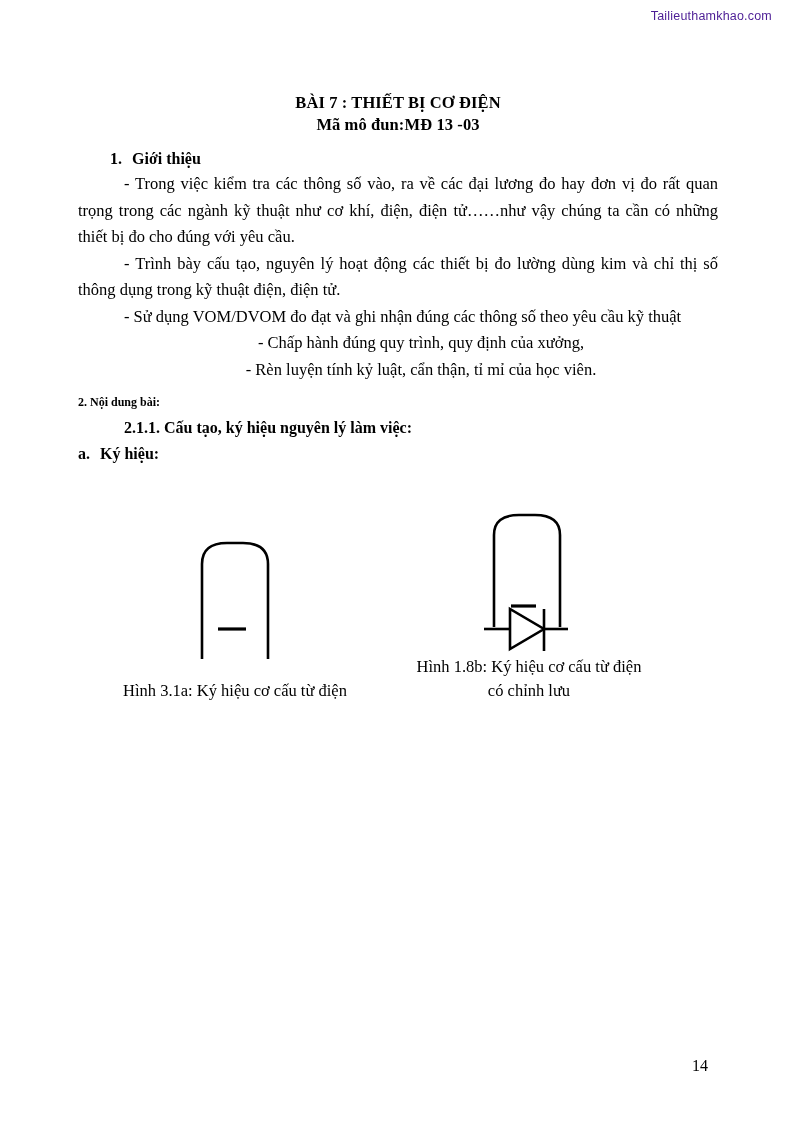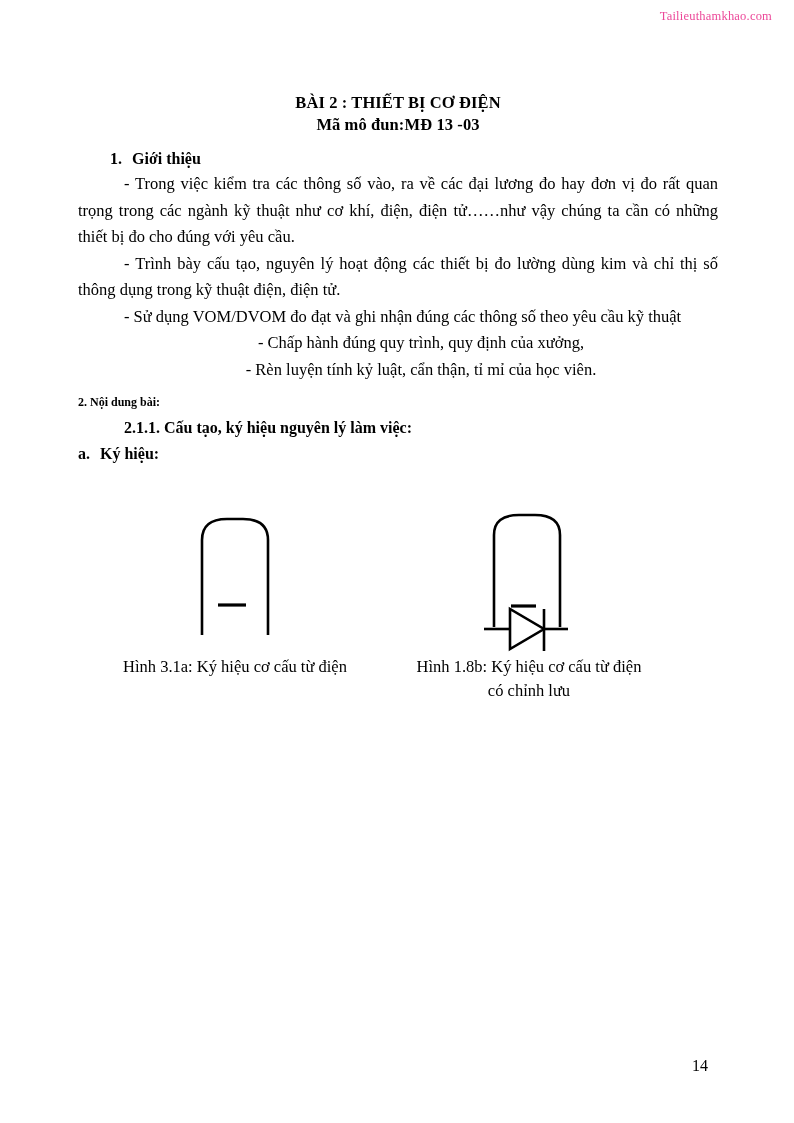--- a/index.html
+++ b/index.html
@@ -15,24 +15,24 @@
     overflow: hidden;
     font-family: "Liberation Serif", "DejaVu Serif", serif;
     color: #000000;
   }
 
   
   .watermark {
     position: absolute;
     top: 9px;
     right: 22px;
-    font-family: Liberation Serif, serif;
+    font-family: Liberation Sans, sans-serif;
     font-size: 12.5px;
     letter-spacing: 0.2px;
-    color: #ec4899;
+    color: #4c1d95;
     white-space: nowrap;
   }
 
   
   .content {
     position: absolute;
     left: 78px;
     top: 92px;
     width: 640px;
   }
@@ -105,21 +105,21 @@
     top: 505px;
     width: 640px;
     display: flex;
     justify-content: flex-start;
   }
   .fig {
     display: flex;
     flex-direction: column;
     align-items: center;
   }
-  .fig-a { width: 270px; margin-left: 22px; }
+  .fig-a { width: 270px; margin-left: 22px; justify-content: flex-end; }
   .fig-b { width: 270px; margin-left: 24px; }
 
   .fig-art {
     height: 150px;
     display: flex;
     align-items: flex-start;
     justify-content: center;
   }
   .fig-art-b { height: 150px; }
 
@@ -140,21 +140,21 @@
 </style>
 </head>
 <body>
 
 <div class="page">
 
   <div class="watermark">Tailieuthamkhao.com</div>
 
   <div class="content">
 
-    <div class="doc-title">BÀI 2 : THIẾT BỊ CƠ ĐIỆN</div>
+    <div class="doc-title">BÀI 7 : THIẾT BỊ CƠ ĐIỆN</div>
 
     <div class="doc-subtitle">Mã mô đun:MĐ 13 -03</div>
 
     <div class="h1">
       <span class="num">1.</span><span>Giới thiệu</span>
     </div>
 
     <p class="para">- Trong việc kiểm tra các thông số vào, ra về các đại lương đo hay đơn vị đo rất quan trọng trong các ngành kỹ thuật như cơ khí, điện, điện tử……như vậy chúng ta cần có những thiết bị đo cho đúng với yêu cầu.</p>
 
     <p class="para">- Trình bày cấu tạo, nguyên lý hoạt động các thiết bị đo lường dùng kim và chỉ thị số thông dụng trong kỹ thuật điện, điện tử.</p>

